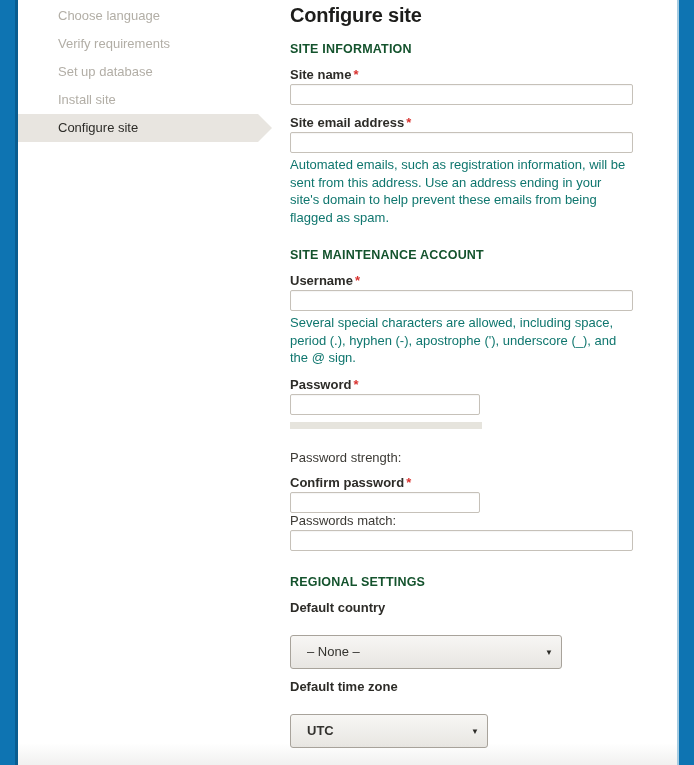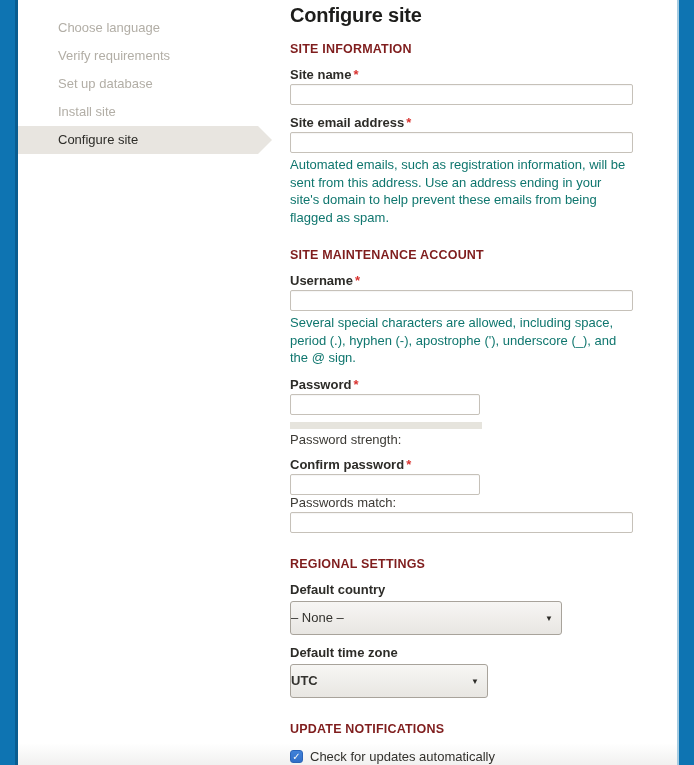--- a/index.html
+++ b/index.html
@@ -20,21 +20,21 @@
     position: absolute; right: 0; top: 0; bottom: 0; width: 17px;
     background: linear-gradient(to right, #a5cbe1 0, #a5cbe1 2px, #0e74b2 2px);
   }
   .bottom-fade {
     position: absolute; left: 18px; right: 17px; bottom: 0; height: 22px;
     background: linear-gradient(to bottom, rgba(120,115,105,0) 0, rgba(120,115,105,0.10) 100%);
     pointer-events: none;
   }
 
   
-  .sidebar { position: absolute; left: 18px; top: 12px; width: 272px; padding-top: 2px; }
+  .sidebar { position: absolute; left: 18px; top: 0; width: 272px; padding-top: 2px; }
   .step {
     height: 28px; line-height: 28px;
     padding-left: 40px;
     font-size: 13px;
     color: #b2aea6;
     white-space: nowrap;
   }
   .step.active {
     position: relative;
     width: 240px;
@@ -52,21 +52,21 @@
 
   
   .main { position: absolute; left: 290px; top: 0; width: 343px; }
   h1.page-title {
     margin-top: 3px;
     font-size: 20px; line-height: 24px; font-weight: bold;
     color: #1d1d1b; letter-spacing: -0.2px;
   }
   .sec-head {
     font-size: 12.5px; line-height: 15px; font-weight: bold;
-    color: #7f1d1d; letter-spacing: 0.2px;
+    color: #14532d; letter-spacing: 0.2px;
   }
   .sec-head.si  { margin-top: 15px; }
   .sec-head.sma { margin-top: 22px; }
   .sec-head.rs  { margin-top: 24px; }
   .sec-head.un  { margin-top: 24px; }
 
   .field-label {
     display: block;
     margin-top: 10px;
     font-size: 13px; line-height: 15px; font-weight: bold;
@@ -94,31 +94,31 @@
   }
   .plain-note {
     font-size: 13px; line-height: 15px;
     color: #3c3a35;
   }
   .strength-bar {
     margin-top: 7px;
     width: 192px; height: 7px;
     background: #e6e4dd;
   }
-  .strength-note { margin-top: 3px; }
+  .strength-note { margin-top: 21px; }
   .match-note { }
 
   .select {
-    margin-top: 4px;
+    margin-top: 20px;
     height: 34px;
     border: 1px solid #a8a39b;
     border-radius: 3px;
     background: linear-gradient(to bottom, #f7f6f4, #e8e6e2);
     display: flex; align-items: center;
-    padding: 0 0;
+    padding: 0 16px;
     font-size: 13px; color: #33322e;
     position: relative;
     cursor: default;
   }
   .select.country { width: 272px; }
   .select.timezone { width: 198px; font-weight: bold; }
   .select .arrow {
     position: absolute; right: 8px; top: 50%;
     transform: translateY(-50%);
     font-size: 8px; color: #2d2c28;

